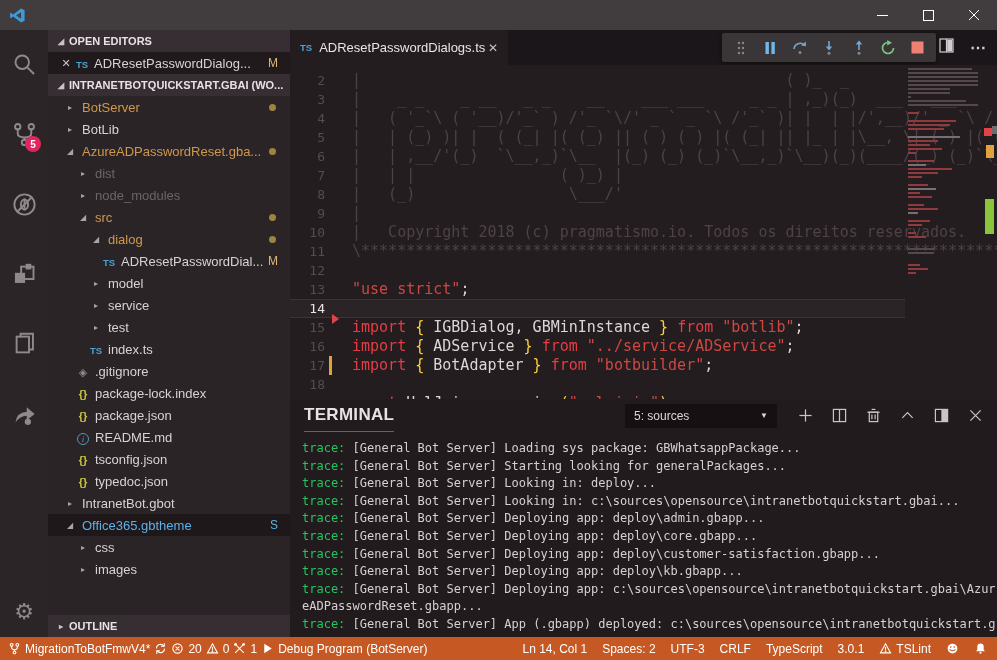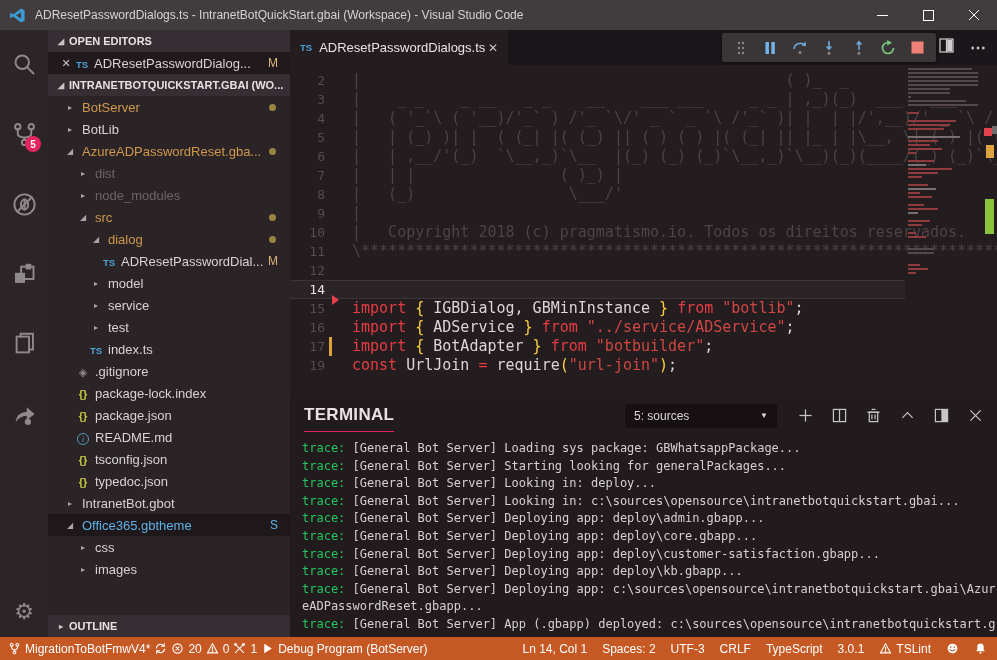--- a/index.html
+++ b/index.html
@@ -116,21 +116,20 @@
 </head>
 <body>
 
 <div class="window">
 
   <div class="titlebar">
     <svg class="vslogo" viewBox="0 0 24 24">
       <path d="M17 2 L22 4.5 V19.5 L17 22 L6 13.5 L2.5 16 L1.5 14.5 V9.5 L2.5 8 L6 10.5 Z" fill="#3f9bd8"></path>
       <path d="M17 7.5 L10 12 L17 16.5 Z" fill="#413d3e"></path>
     </svg>
-    <div class="titletext">ADResetPasswordDialogs.ts - IntranetBotQuickStart.gbai (Workspace) - Visual Studio Code</div>
     <div class="win-controls">
       <div class="wc">
           <svg width="11" height="11" viewBox="0 0 11 11">
             <line x1="0" y1="5.5" x2="11" y2="5.5" stroke="#fff" stroke-width="1"></line>
           </svg>
         </div>
       <div class="wc">
           <svg width="11" height="11" viewBox="0 0 11 11">
             <rect x="0.5" y="0.5" width="10" height="10" fill="none" stroke="#fff" stroke-width="1"></rect>
           </svg>
@@ -391,24 +390,26 @@
             <div class="code-line"><span class="ln">3</span><span class="deco"></span><span class="ctext"><span class="tk-cm">|    _ _    _ __   _ _    __    ___ ___     _ _ | ,_)(_)  ___   ___     _     |</span></span></div>
             <div class="code-line"><span class="ln">4</span><span class="deco"></span><span class="ctext"><span class="tk-cm">|   ( '_`\ ( '__)/'_` ) /'_ `\/' _ ` _ `\ /'_` )| |  | |/',__)/' _ `\ /'_`\   |</span></span></div>
             <div class="code-line"><span class="ln">5</span><span class="deco"></span><span class="ctext"><span class="tk-cm">|   | (_) )| |  ( (_| |( (_) || ( ) ( ) |( (_| || |_ | |\__, \| ( ) |( (_) )  |</span></span></div>
             <div class="code-line"><span class="ln">6</span><span class="deco"></span><span class="ctext"><span class="tk-cm">|   | ,__/'(_)  `\__,_)`\__  |(_) (_) (_)`\__,_)`\__)(_)(____/(_) (_)`\___/'  |</span></span></div>
             <div class="code-line"><span class="ln">7</span><span class="deco"></span><span class="ctext"><span class="tk-cm">|   | |                ( )_) |                                                |</span></span></div>
             <div class="code-line"><span class="ln">8</span><span class="deco"></span><span class="ctext"><span class="tk-cm">|   (_)                 \___/'                                                |</span></span></div>
             <div class="code-line"><span class="ln">9</span><span class="deco"></span><span class="ctext"><span class="tk-cm">|                                                                             |</span></span></div>
             <div class="code-line"><span class="ln">10</span><span class="deco"></span><span class="ctext"><span class="tk-cm">|   Copyright 2018 (c) pragmatismo.io. Todos os direitos reservados.          |</span></span></div>
             <div class="code-line"><span class="ln">11</span><span class="deco"></span><span class="ctext"><span class="tk-cm">\*****************************************************************************/</span></span></div>
             <div class="code-line"><span class="ln">12</span><span class="deco"></span><span class="ctext"></span></div>
+            <div class="code-line"><span class="ln">13</span><span class="deco"></span><span class="ctext"><span class="tk-str">"use strict"</span><span class="tk-id">;</span></span></div>
             <div class="code-line current"><span class="ln">14</span><span class="deco"></span><span class="ctext"></span></div>
             <div class="code-line"><span class="ln">15</span><span class="deco"><span class="deco-arrow"></span></span><span class="ctext"><span class="tk-kw">import </span><span class="tk-br">{ </span><span class="tk-id">IGBDialog, GBMinInstance</span><span class="tk-br"> } </span><span class="tk-kw">from </span><span class="tk-str">"botlib"</span><span class="tk-id">;</span></span></div>
             <div class="code-line"><span class="ln">16</span><span class="deco"></span><span class="ctext"><span class="tk-kw">import </span><span class="tk-br">{ </span><span class="tk-id">ADService</span><span class="tk-br"> } </span><span class="tk-kw">from </span><span class="tk-str">"../service/ADService"</span><span class="tk-id">;</span></span></div>
             <div class="code-line"><span class="ln">17</span><span class="deco"><span class="deco-bar"></span></span><span class="ctext"><span class="tk-kw">import </span><span class="tk-br">{ </span><span class="tk-id">BotAdapter</span><span class="tk-br"> } </span><span class="tk-kw">from </span><span class="tk-str">"botbuilder"</span><span class="tk-id">;</span></span></div>
+            <div class="code-line"><span class="ln">18</span><span class="deco"></span><span class="ctext"></span></div>
             <div class="code-line"><span class="ln">19</span><span class="deco"></span><span class="ctext"><span class="tk-kw">const </span><span class="tk-id">UrlJoin</span><span class="tk-kw"> = </span><span class="tk-id">require</span><span class="tk-br">(</span><span class="tk-str">"url-join"</span><span class="tk-br">)</span><span class="tk-id">;</span></span></div>
           </div>
         <div class="minimap" id="minimap">
             <div class="mmrow mm-a" style="width: 64px;"></div>
             <div class="mmrow mm-a" style="width: 70px;"></div>
             <div class="mmrow mm-a" style="width: 70px;"></div>
             <div class="mmrow mm-a" style="width: 70px;"></div>
             <div class="mmrow mm-a" style="width: 70px;"></div>
             <div class="mmrow mm-a" style="width: 42px;"></div>
             <div class="mmrow mm-a" style="width: 42px;"></div>

